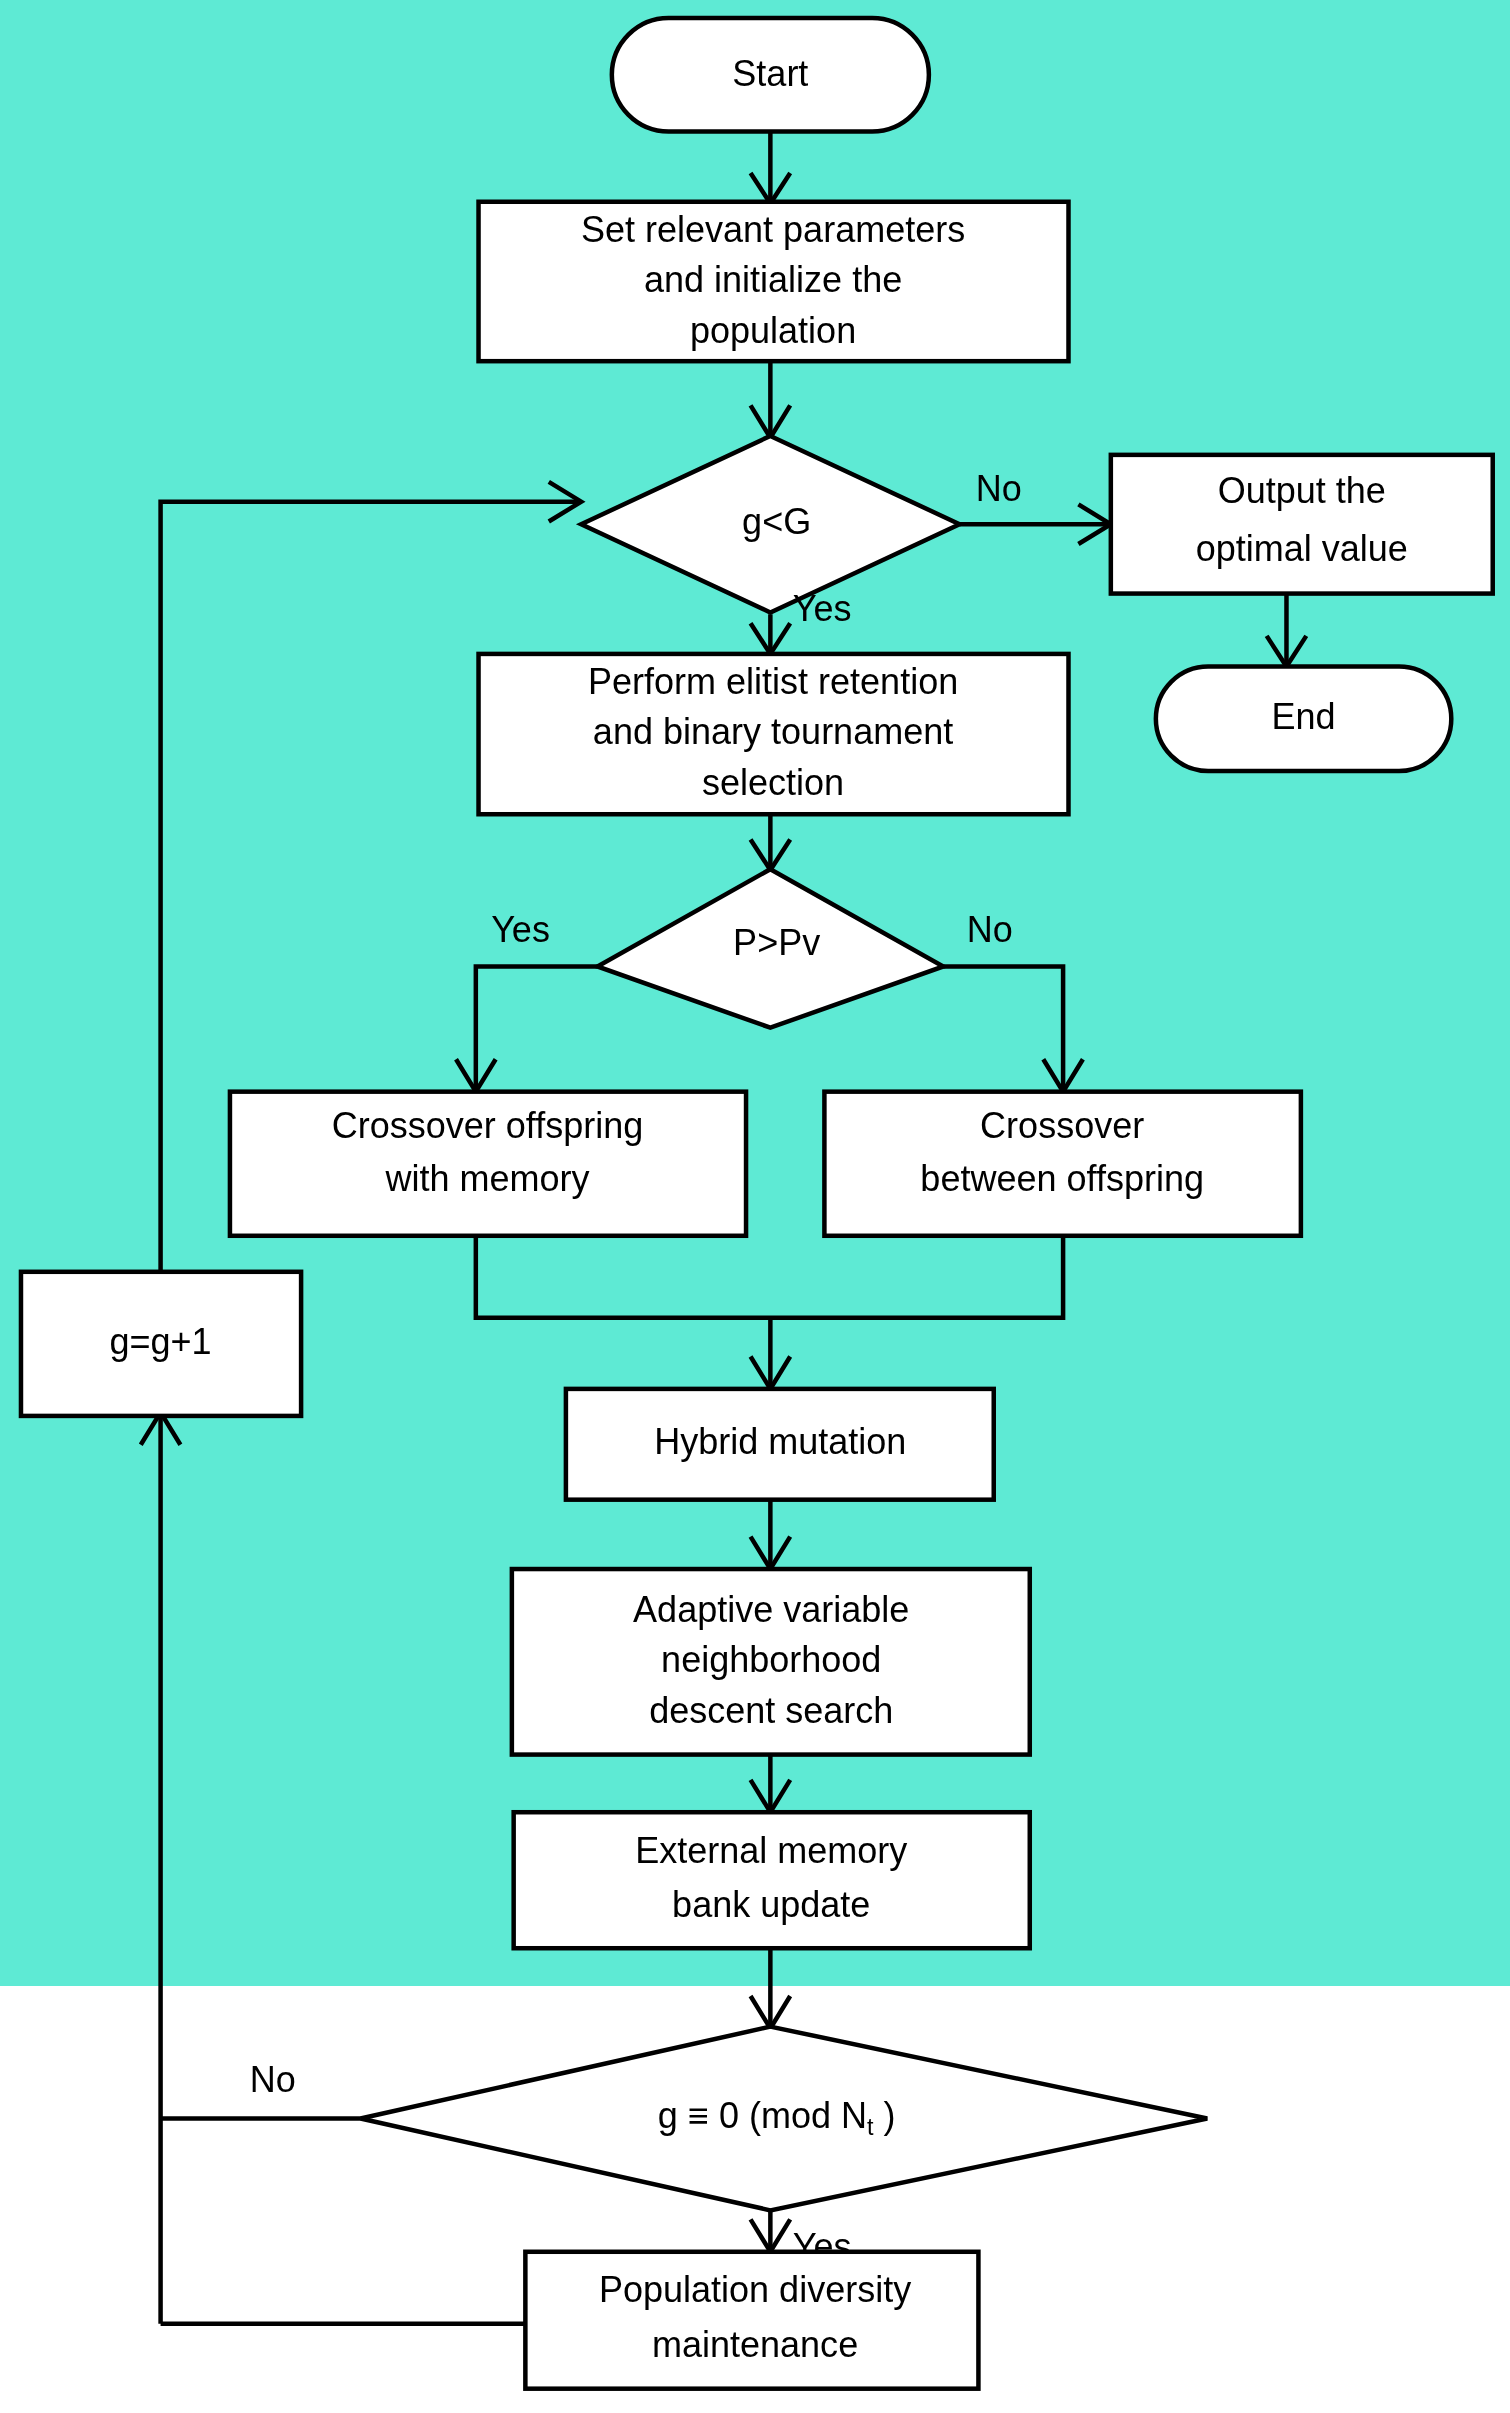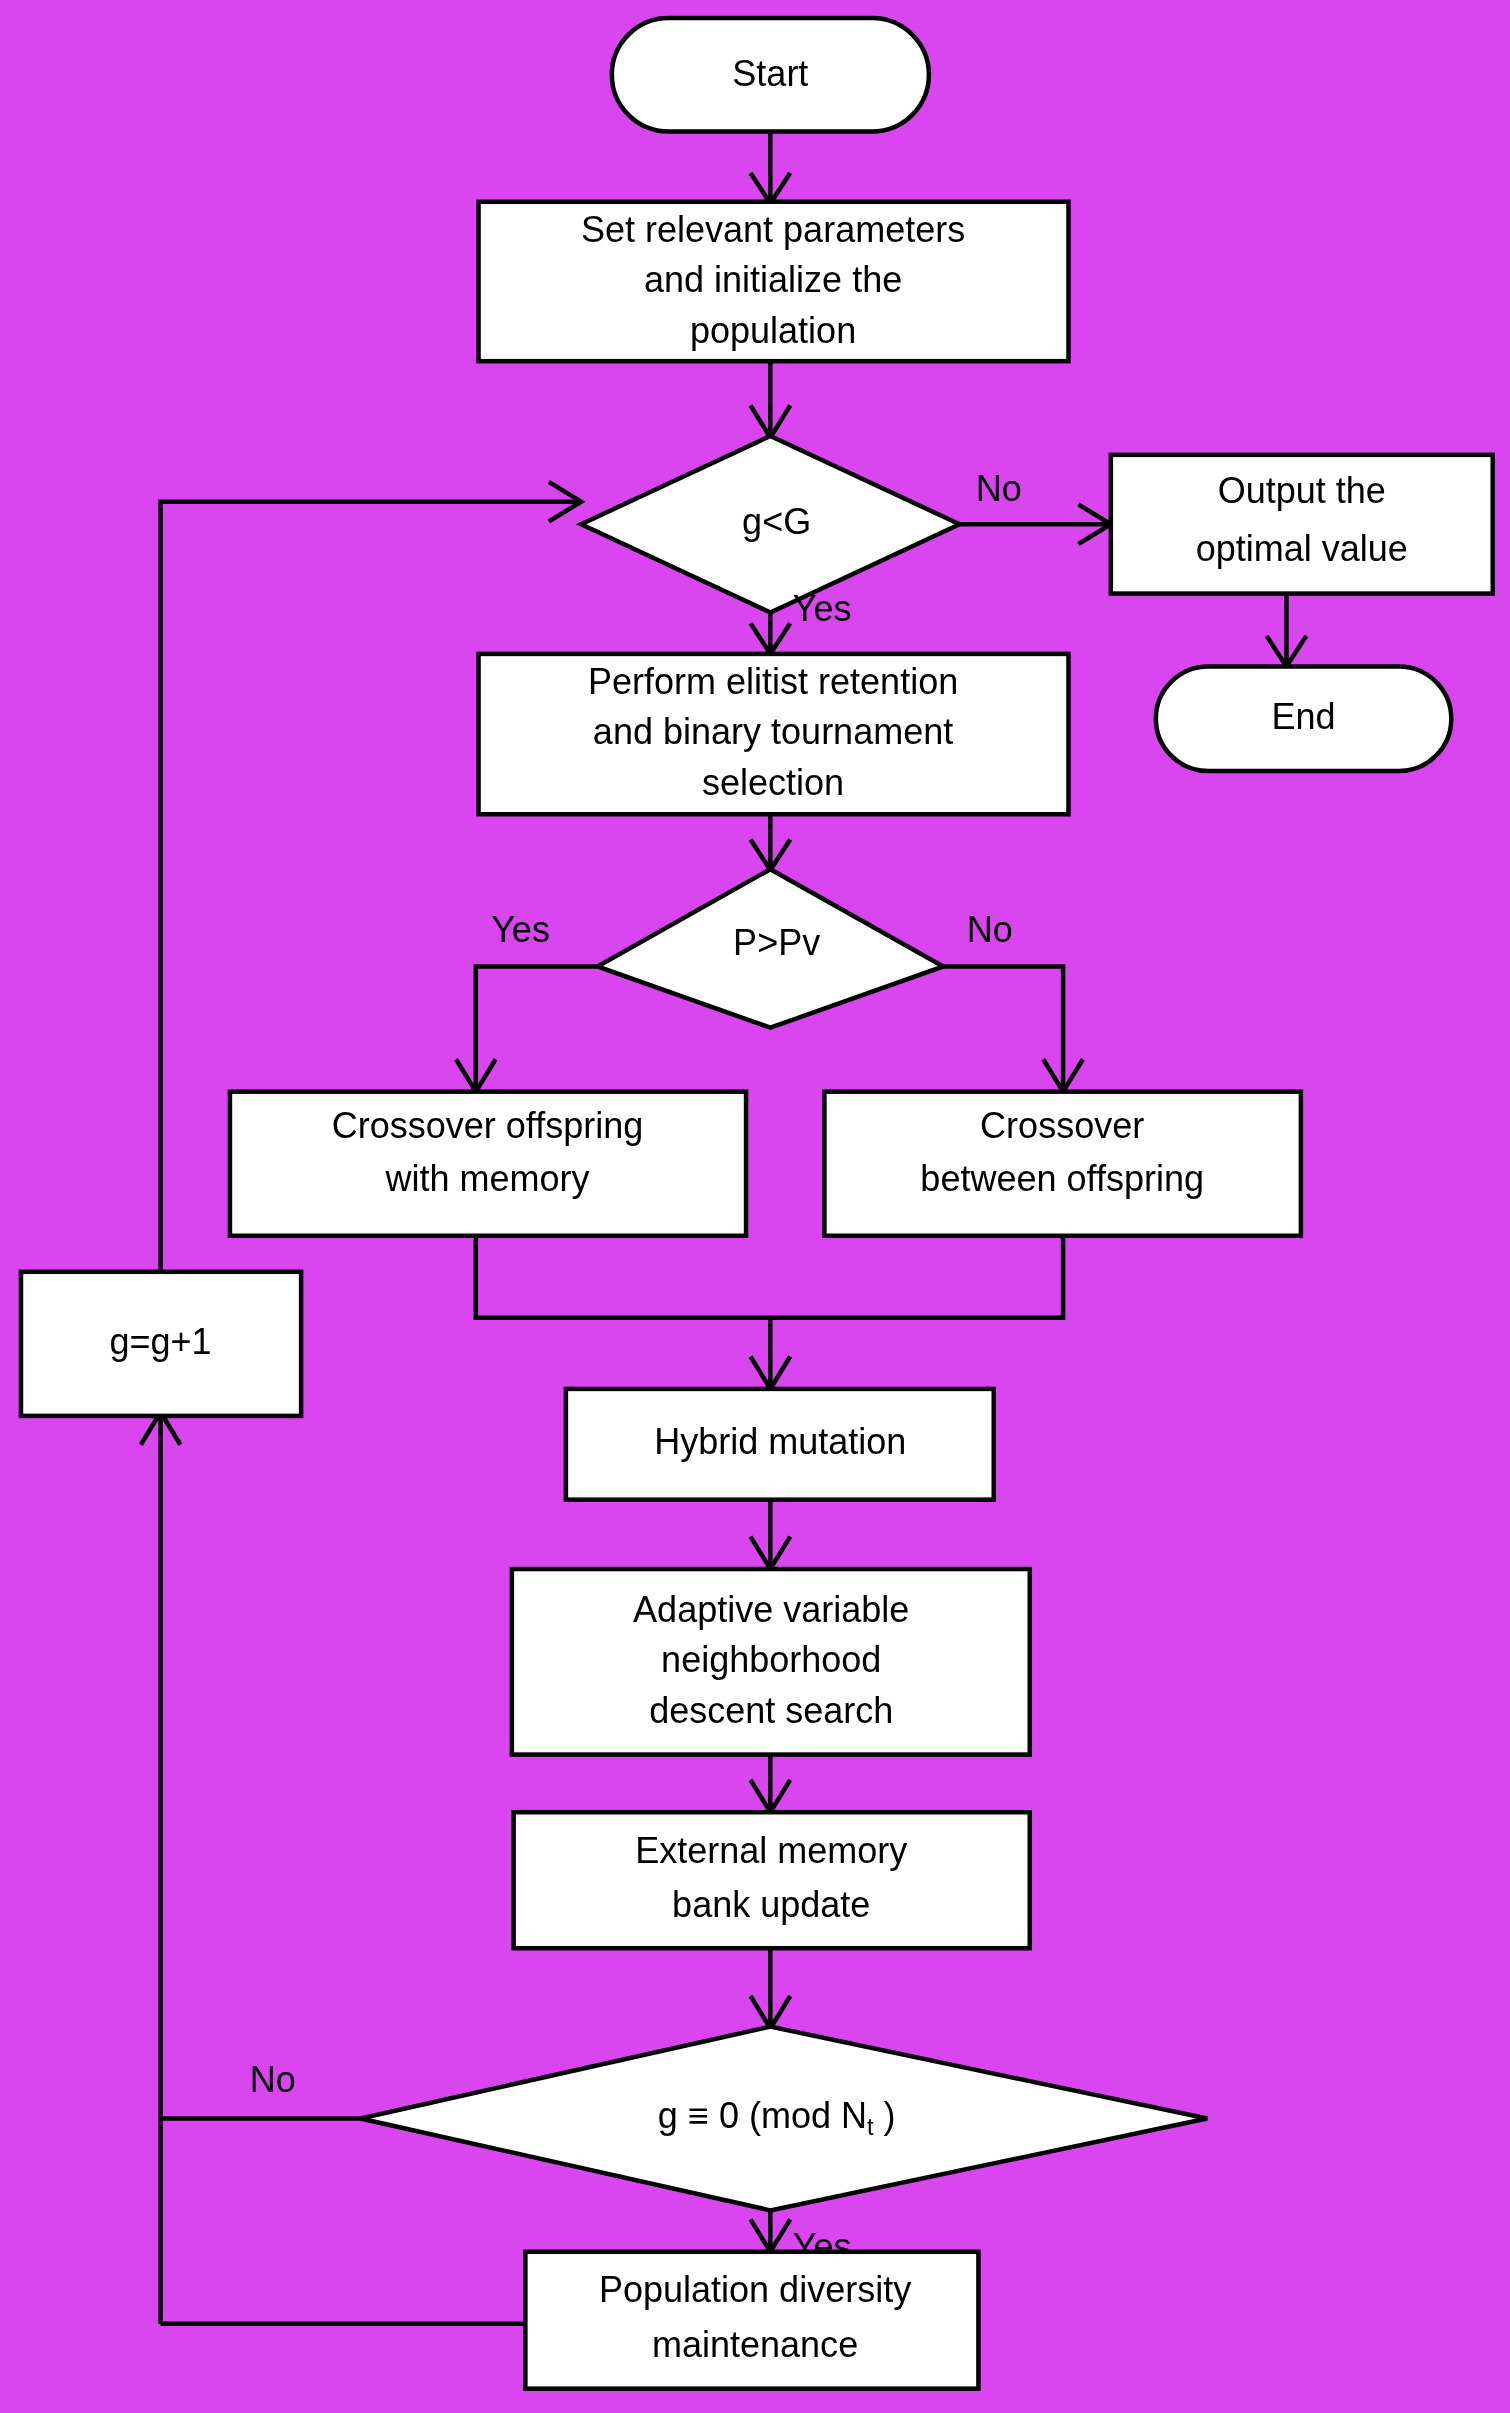--- a/index.html
+++ b/index.html
@@ -8,22 +8,22 @@
     background: #ffffff;
   }
   body {
     width: 1511px;
     height: 2413px;
     font-family: "Liberation Sans", sans-serif;
   }
   #flowchart-root {
     position: relative;
     width: 1511px;
-    height: 2413px;
-    background: #d946ef;
+    height: 1986px;
+    background: #5eead4;
   }
   svg.fc {
     display: block;
     width: 1511px;
     height: 2413px;
   }
   .node-shape {
     fill: #ffffff;
     stroke: #000000;
     stroke-width: 5;

